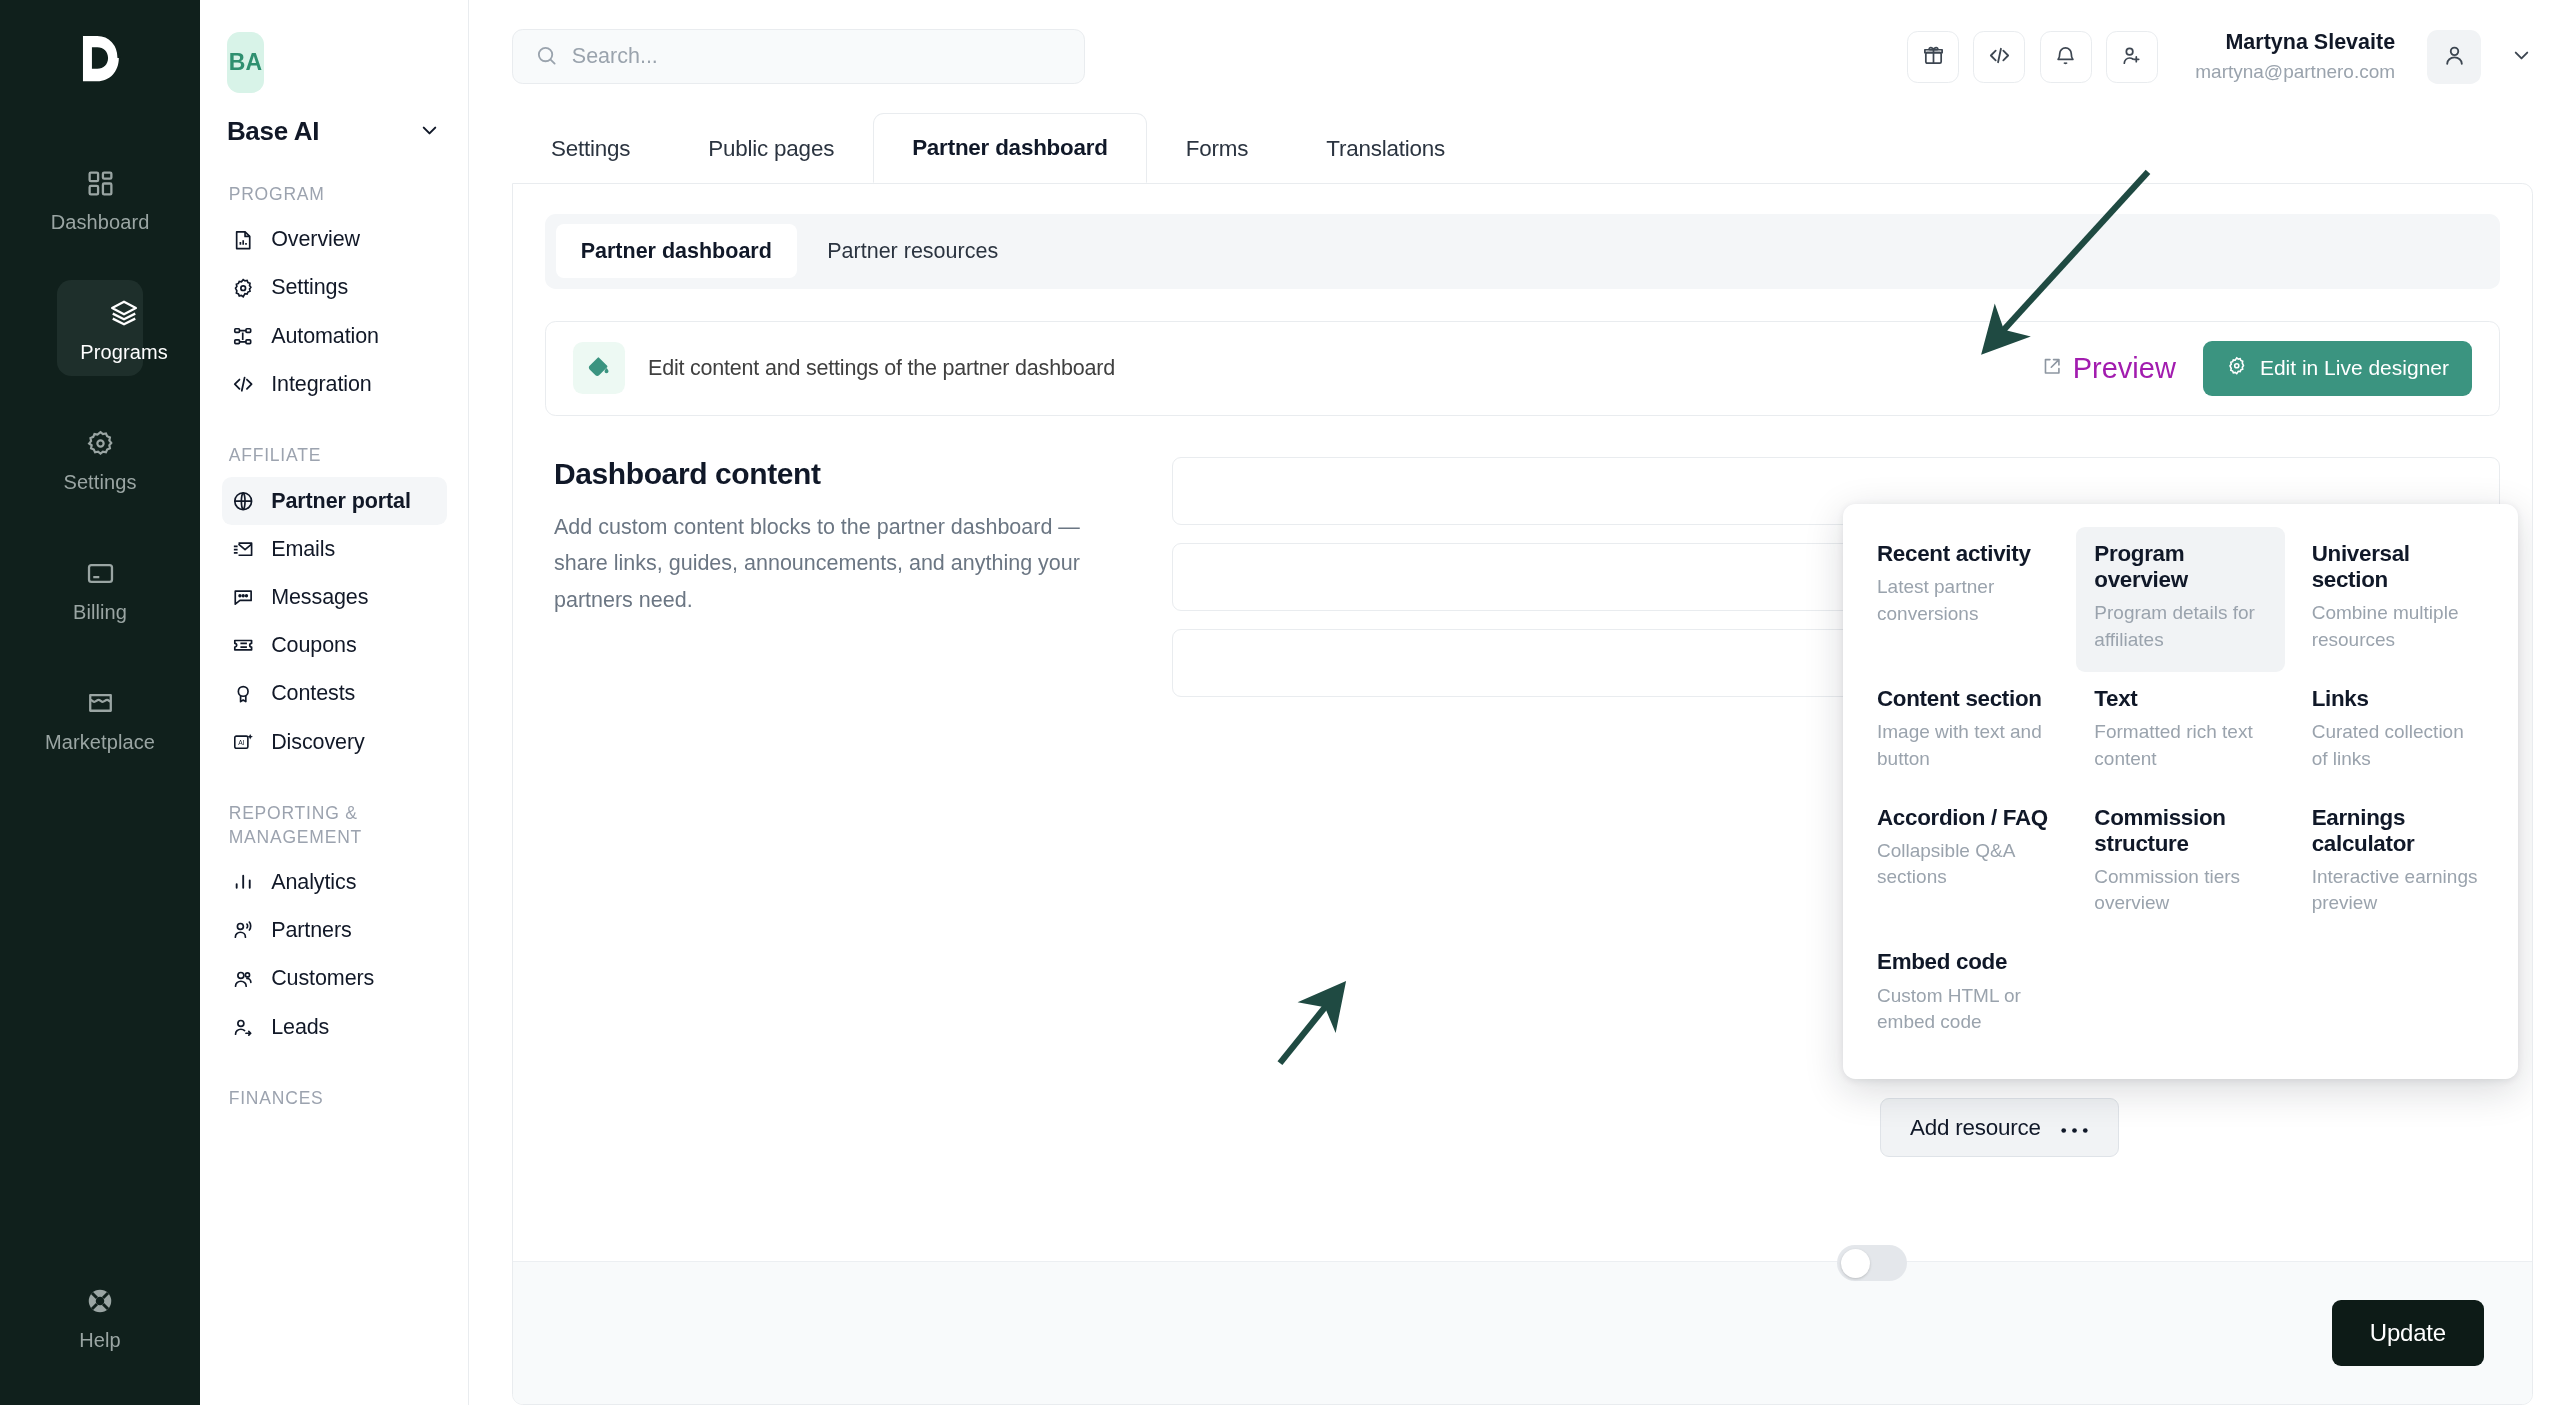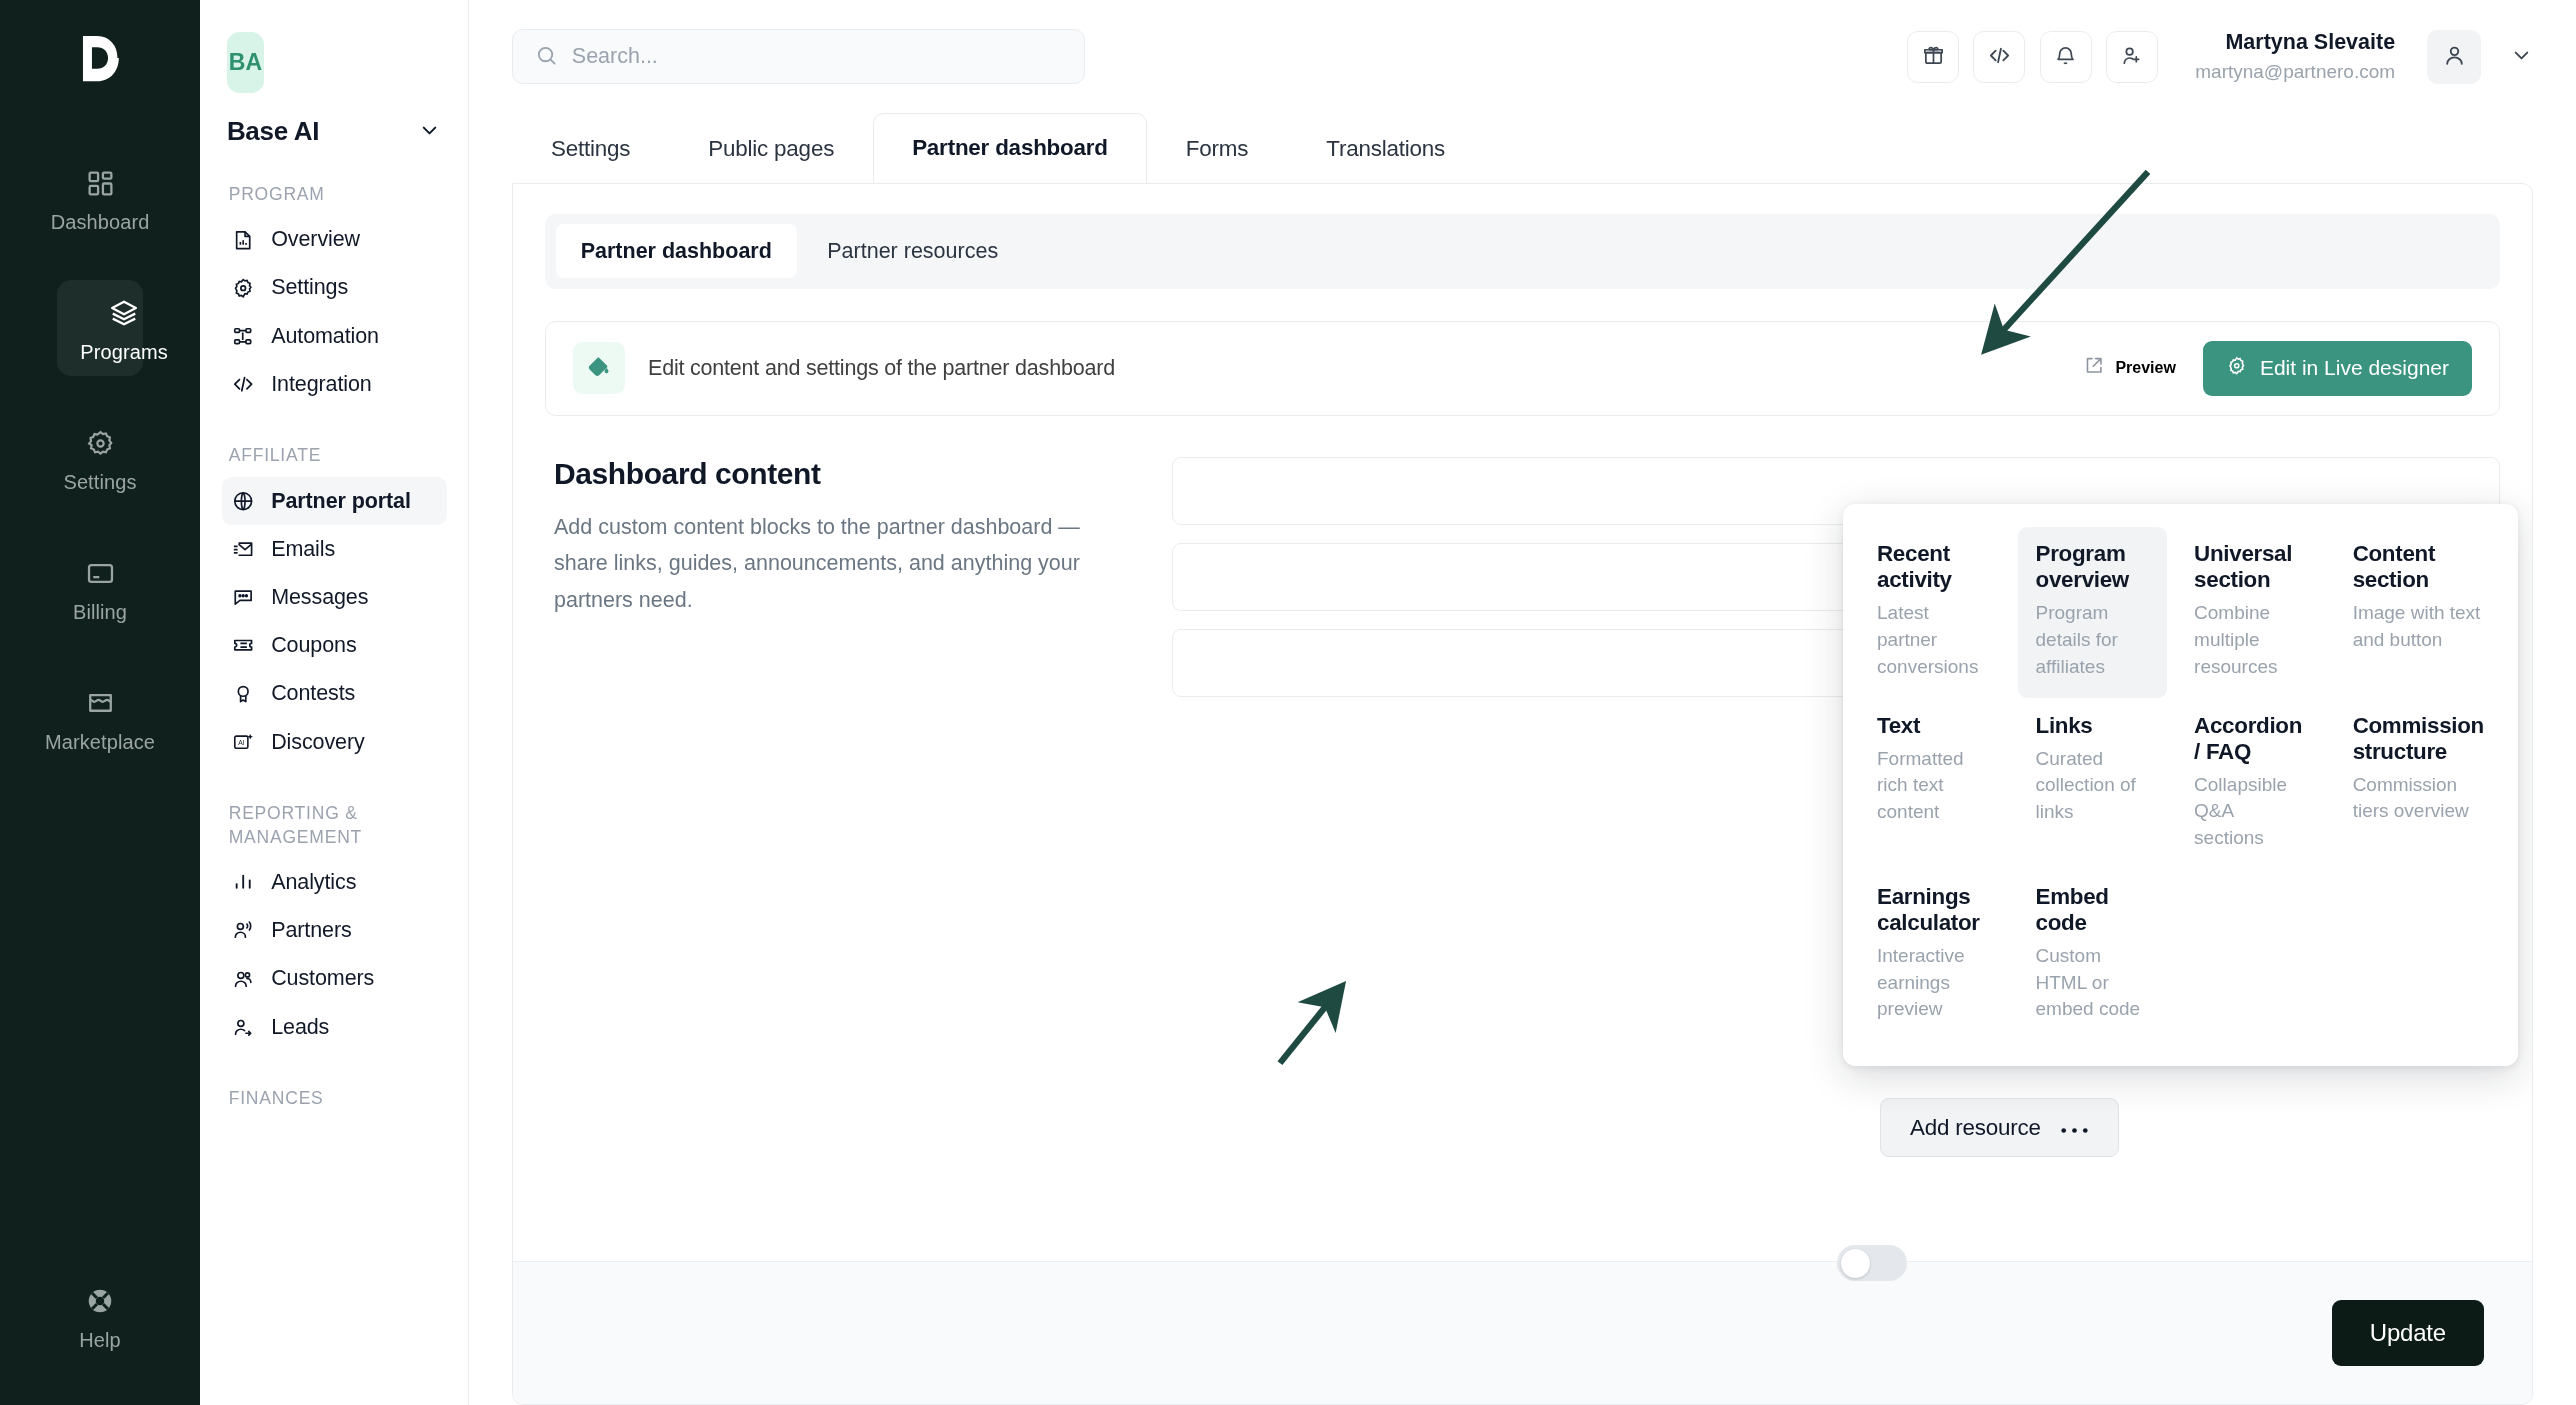--- a/index.html
+++ b/index.html
@@ -117,21 +117,21 @@
   .notice {
     margin: 32px 32px 0 32px; border: 0.9px solid #e9ecef; border-radius: 10.7px;
     height: 95px; display:flex; align-items:center; padding: 0 27px; gap: 23px;
   }
   .notice-icon {
     width: 52px; height: 52px; border-radius: 9.8px; background:#edf9f3;
     display:flex;align-items:center;justify-content:center; flex:0 0 52px;
   }
   .notice-text { font-size: 21.5px; color:#404040; letter-spacing:-0.2px; }
   .notice-actions { margin-left:auto; display:flex; align-items:center; gap: 27px; }
-  .preview-link { display:flex; align-items:center; gap: 10.7px; font-size: 16px; color:#000000; cursor:pointer;font-weight:bold; }
+  .preview-link { display:flex; align-items:center; gap: 10.7px; font-size: 29px; color:#a21caf; cursor:pointer; }
   .btn-teal {
     background:#3b9480; color:#fff; border-radius: 9px; height: 55px;
     display:flex; align-items:center; gap:12.5px; padding: 0 23px;
     font-size: 21px; cursor:pointer; border:none;
   }
 
   .content-area { display: flex; padding: 41px 32px 0 32px; gap: 36px; }
   .content-left { width: 591px; flex: 0 0 591px; padding-left: 9px; }
   .dash-title { font-size: 30px; font-weight: bold; color:#101828; letter-spacing:-0.4px; }
   .dash-desc { font-size: 21.5px; color:#6b7683; line-height: 1.72; margin-top: 18px; }
@@ -160,21 +160,21 @@
     background:#0d1b17; color:#fff; border:none; border-radius: 9px;
     height: 66px; padding: 0 38px; font-size: 24px; cursor:pointer; letter-spacing:-0.2px;
   }
 
   
   .dropdown {
     position: absolute; left: 1330px; top: 320px; width: 675px;
     background: #fff; border-radius: 12.5px;
     box-shadow: 0 10.7px 39px rgba(16,24,40,.16), 0 1.8px 7.2px rgba(16,24,40,.08);
     padding: 23px 16px 25px 16px; z-index: 40;
-    display: grid; grid-template-columns: 1fr 1fr 1fr 1fr; column-gap: 9px; row-gap: 0;
+    display: grid; grid-template-columns: 1fr 1fr 1fr; column-gap: 9px; row-gap: 0;
   }
   .dd-item { padding: 14.3px 18px 18px 18px; border-radius: 9px; cursor: pointer; }
   .dd-item.hl { background:#f1f3f5; }
   .dd-t { font-size: 22.4px; font-weight: bold; color:#101828; letter-spacing:-0.3px; }
   .dd-s { font-size: 19px; color:#9aa3ad; margin-top: 7.2px; line-height:1.4; }
 
   
   .arrows { position:absolute; left:0; top:0; width:2576px; height:1405px; pointer-events:none; z-index: 60; }
 </style>
 </head>

